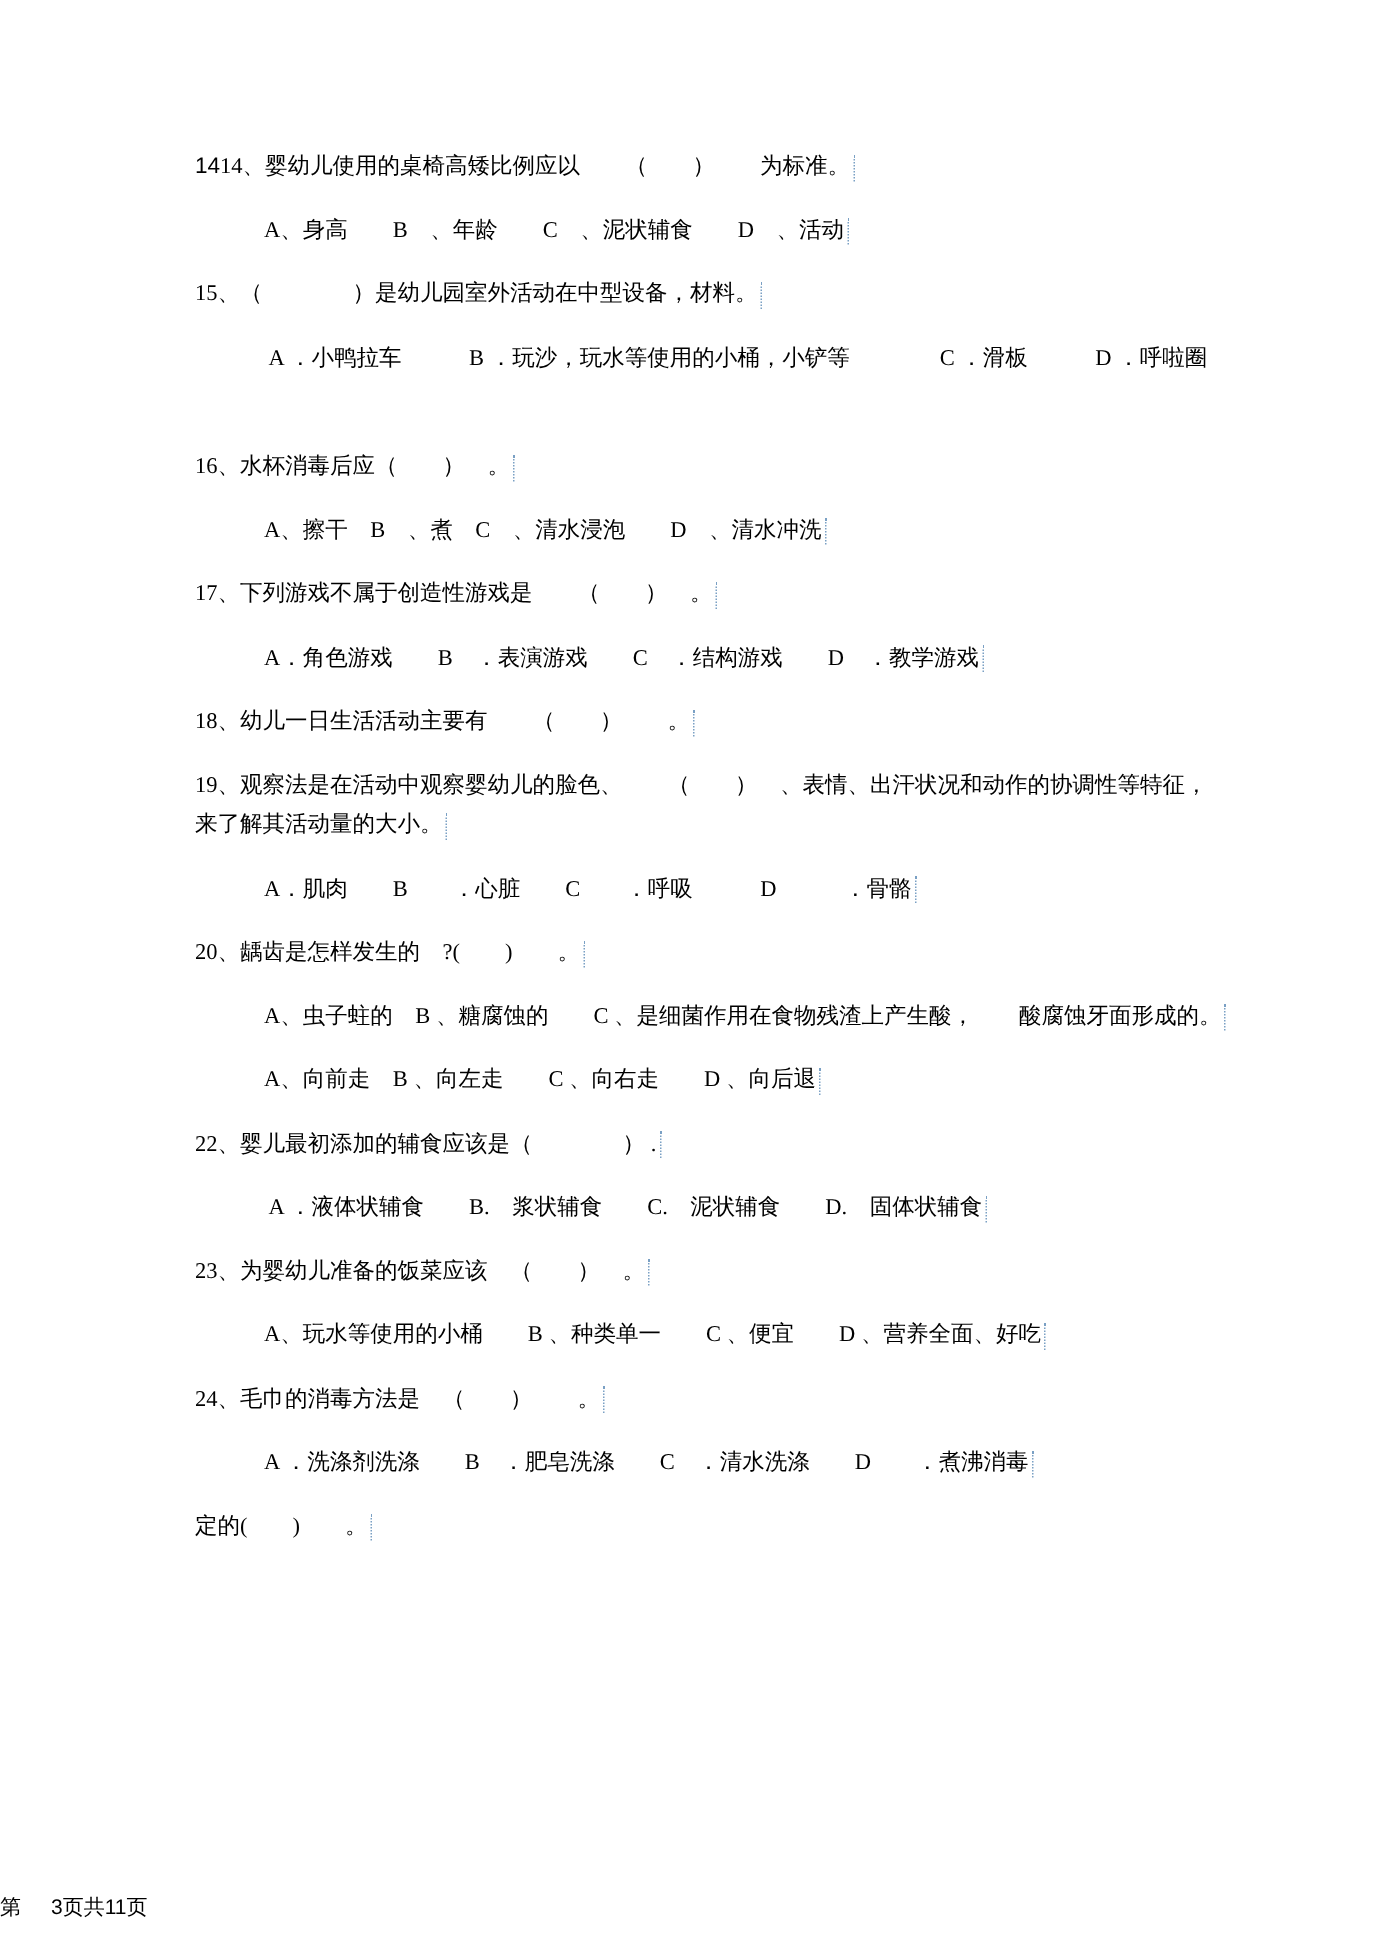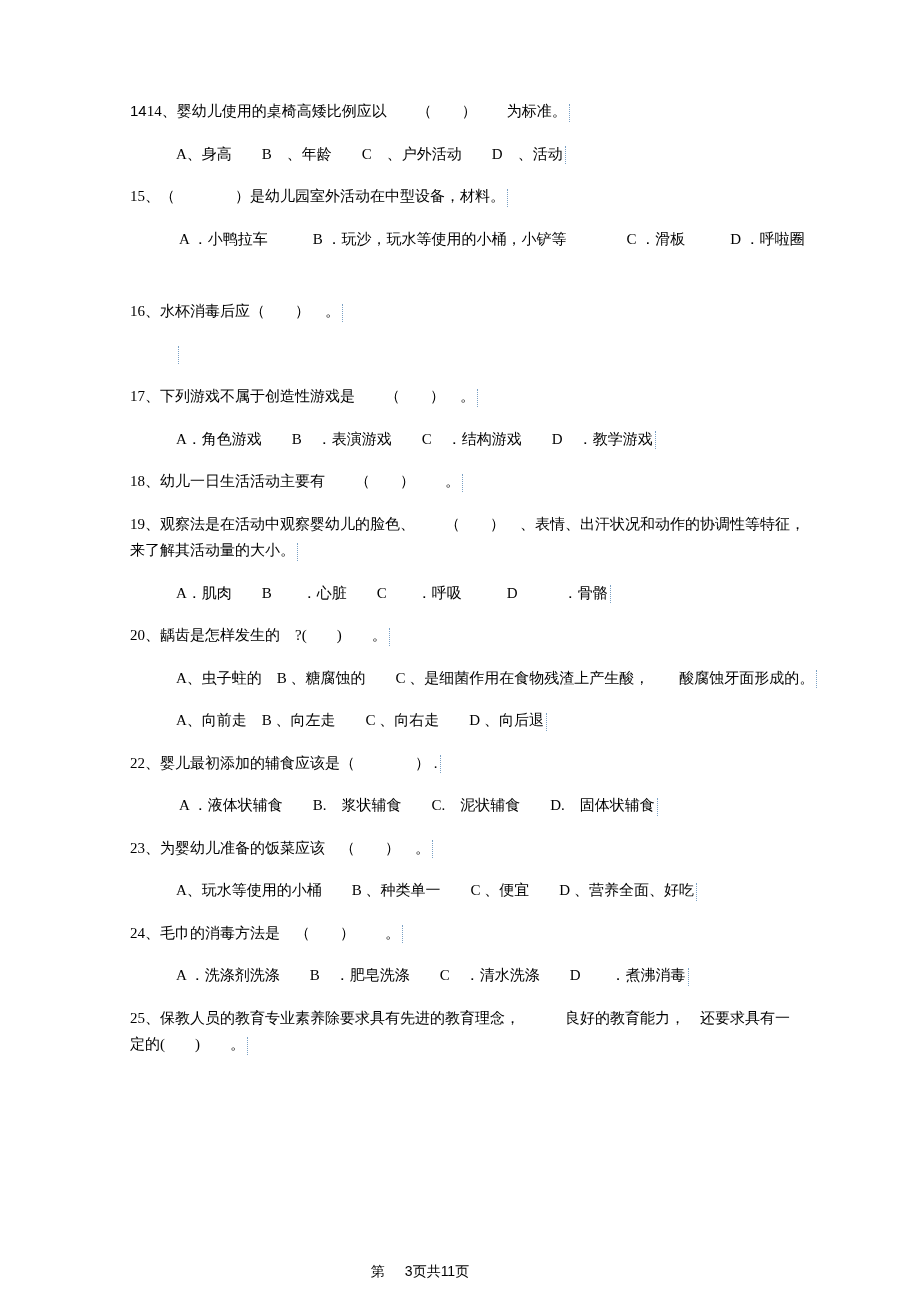--- a/index.html
+++ b/index.html
@@ -38,41 +38,40 @@
     height: 18px;
     border-left: 1px dotted #7aa0c4;
     vertical-align: middle;
     margin-left: 2px;
   }
   .footer {
     position: absolute;
     left: 0;
     right: 0;
     bottom: 22px;
-    text-align: center;
     font-size: 14px;
   }
   .footer .sep {
     display: inline-block;
     width: 20px;
   }
 </style>
 </head>
 <body>
 
 <div class="page">
 
   <div class="line q"><span class="num">14</span><span>14、婴幼儿使用的桌椅高矮比例应以</span>　　<span>（　　）</span>　　<span>为标准。</span><span class="cursor"></span></div>
-  <div class="line opts"><span>A、身高　　B　、年龄　　C　、户外活动　　D　、活动</span><span class="cursor"></span></div>
+  <div class="line opts"><span>A、身高　　B　、年龄　　C　、泥状辅食　　D　、活动</span><span class="cursor"></span></div>
 
   <div class="line q"><span>15、（　　　　）是幼儿园室外活动在中型设备，材料。</span><span class="cursor"></span></div>
   <div class="line opts" style="margin-bottom:50px;"><span> A ．小鸭拉车　　　B ．玩沙，玩水等使用的小桶，小铲等　　　　C ．滑板　　　D ．呼啦圈</span></div>
 
   <div class="line q"><span>16、水杯消毒后应（　　）　。</span><span class="cursor"></span></div>
-  <div class="line opts"><span class="cursor"></span></div>
+  <div class="line opts"><span>A、擦干　B　、煮　C　、清水浸泡　　D　、清水冲洗</span><span class="cursor"></span></div>
 
   <div class="line q"><span>17、下列游戏不属于创造性游戏是　　（　　）　。</span><span class="cursor"></span></div>
   <div class="line opts"><span>A．角色游戏　　B　．表演游戏　　C　．结构游戏　　D　．教学游戏</span><span class="cursor"></span></div>
 
   <div class="line q"><span>18、幼儿一日生活活动主要有　　（　　）　　。</span><span class="cursor"></span></div>
 
   <div class="line q" style="margin-bottom:4px;"><span>19、观察法是在活动中观察婴幼儿的脸色、　　（　　）　、表情、出汗状况和动作的协调性等特征，</span></div>
   <div class="line q"><span>来了解其活动量的大小。</span><span class="cursor"></span></div>
   <div class="line opts"><span>A．肌肉　　B　　．心脏　　C　　．呼吸　　　D　　　．骨骼</span><span class="cursor"></span></div>
 
@@ -83,20 +82,19 @@
 
   <div class="line q"><span>22、婴儿最初添加的辅食应该是（　　　　） .</span><span class="cursor"></span></div>
   <div class="line opts"><span> A ．液体状辅食　　B.　浆状辅食　　C.　泥状辅食　　D.　固体状辅食</span><span class="cursor"></span></div>
 
   <div class="line q"><span>23、为婴幼儿准备的饭菜应该　（　　）　。</span><span class="cursor"></span></div>
   <div class="line opts"><span>A、玩水等使用的小桶　　B 、种类单一　　C 、便宜　　D 、营养全面、好吃</span><span class="cursor"></span></div>
 
   <div class="line q"><span>24、毛巾的消毒方法是　（　　）　　。</span><span class="cursor"></span></div>
   <div class="line opts"><span>A ．洗涤剂洗涤　　B　．肥皂洗涤　　C　．清水洗涤　　D　　．煮沸消毒</span><span class="cursor"></span></div>
 
-  <div class="line q" style="margin-bottom:4px;"><span>25、保教人员的教育专业素养除要求具有先进的教育理念，　　　良好的教育能力，　还要求具有一</span></div>
   <div class="line q"><span>定的(　　)　　。</span><span class="cursor"></span></div>
 
   <div class="footer">
     <span>第</span><span class="sep"></span><span class="abcd">3</span><span>页共</span><span class="abcd">11</span><span>页</span>
   </div>
 
 </div>
 
 </body></html>

